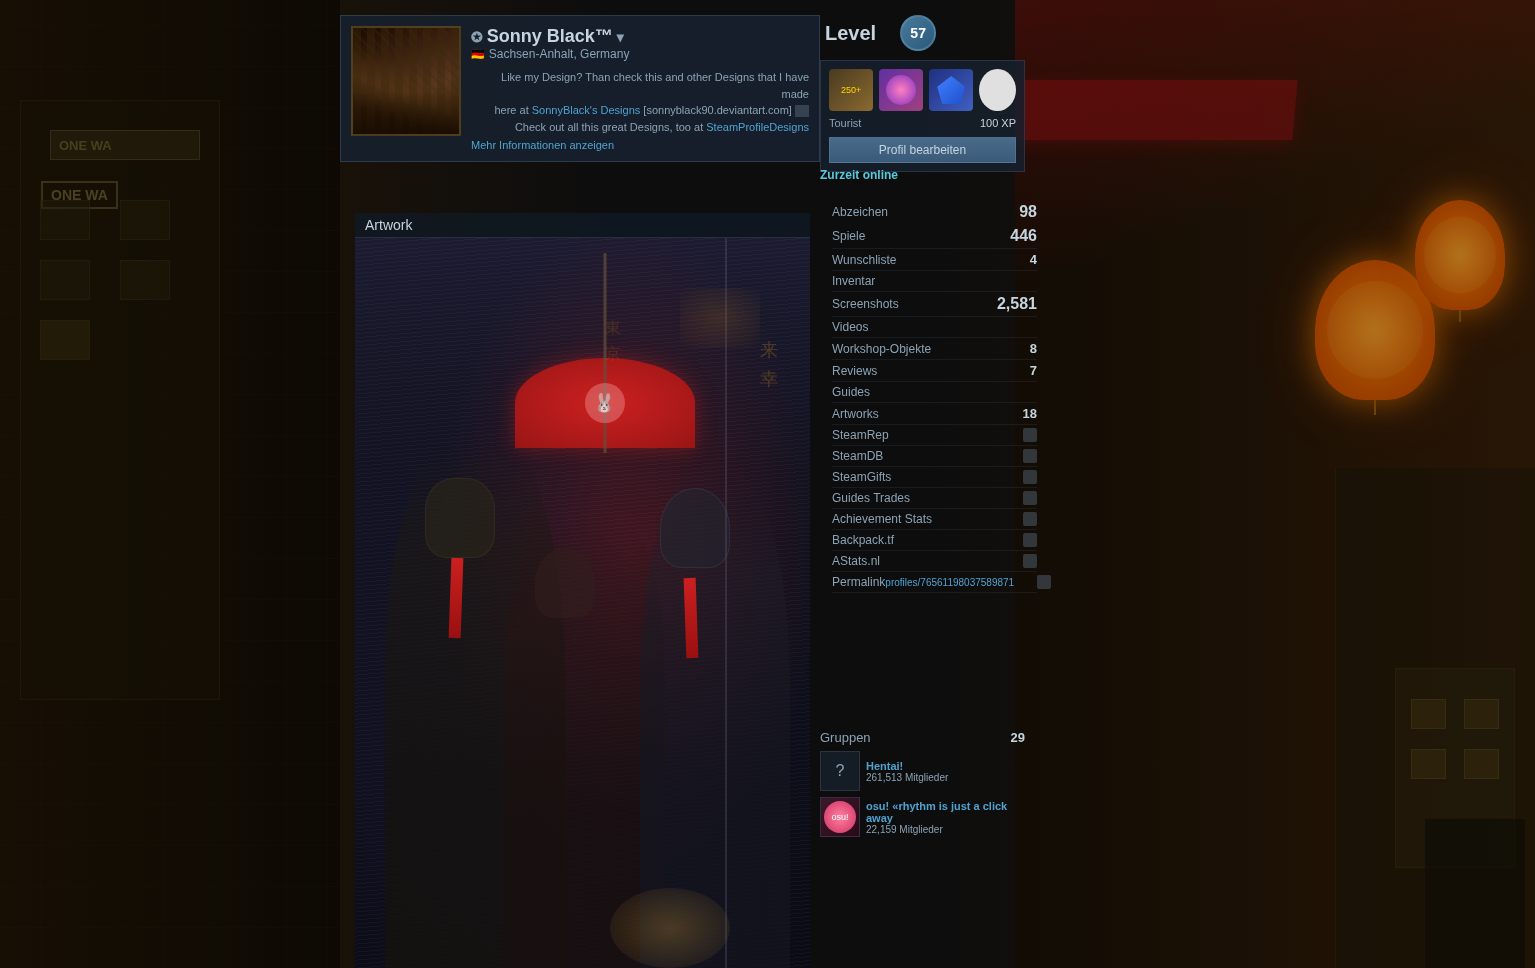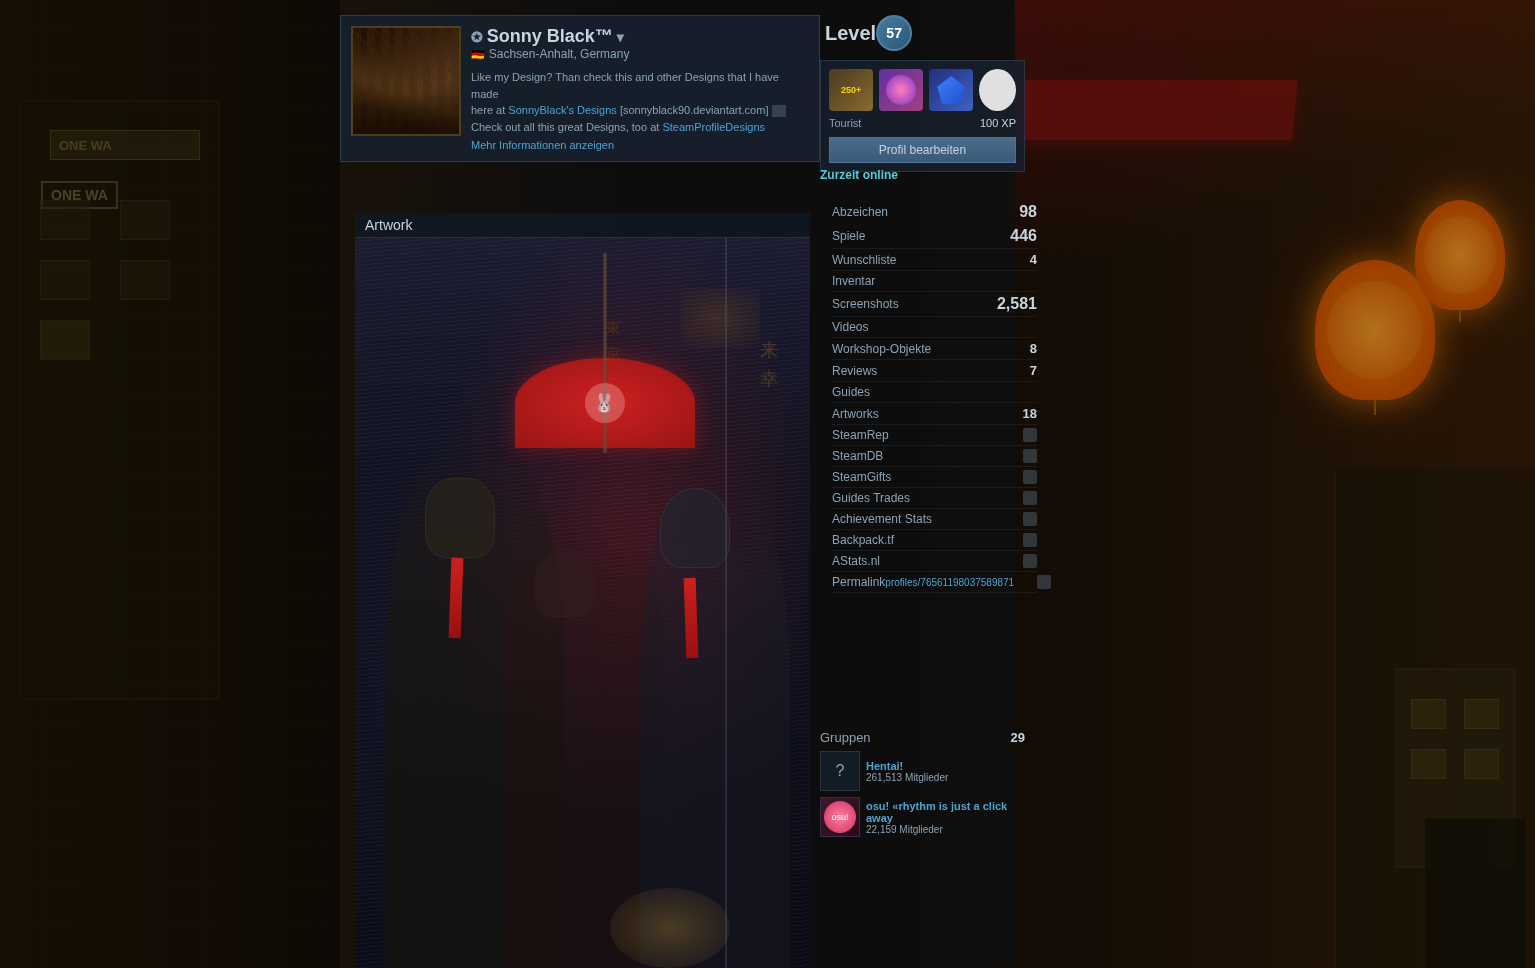--- a/index.html
+++ b/index.html
@@ -173,20 +173,21 @@
       gap: 4px;
     }
     .profile-location::before {
       content: '🇩🇪';
       font-size: 11px;
     }
     .profile-desc {
       color: #8ba3b5;
       font-size: 11px;
       line-height: 1.5;
+      text-align: right;
     }
     .profile-desc a {
       color: #4fa3d1;
       text-decoration: none;
     }
     .more-info {
       color: #4fa3d1;
       font-size: 11px;
       margin-top: 4px;
       cursor: pointer;
@@ -297,21 +298,21 @@
     .level-box {
       position: absolute;
       top: 15px;
       left: 825px;
       color: #c6d4df;
       font-size: 20px;
       font-weight: bold;
       z-index: 10;
       display: flex;
       align-items: center;
-      gap: 0;
+      gap: 24px;
     }
     .level-badge {
       background: linear-gradient(135deg, #4a7a9b, #2a5a7b);
       border-radius: 50%;
       width: 36px;
       height: 36px;
       display: flex;
       align-items: center;
       justify-content: center;
       color: #fff;
@@ -341,21 +342,21 @@
       align-items: center;
     }
     .badge-item {
       width: 50px;
       height: 42px;
       border-radius: 4px;
       display: flex;
       align-items: center;
       justify-content: center;
       font-size: 10px;
-      font-weight: bold;
+      font-weight: normal;
     }
     .badge-250 {
       background: linear-gradient(135deg, #4a3a20, #8a6a30);
       color: #ffd700;
       font-size: 9px;
       text-align: center;
       padding: 2px;
     }
     .badge-colorful {
       background: linear-gradient(135deg, #6030a0, #a04080);

